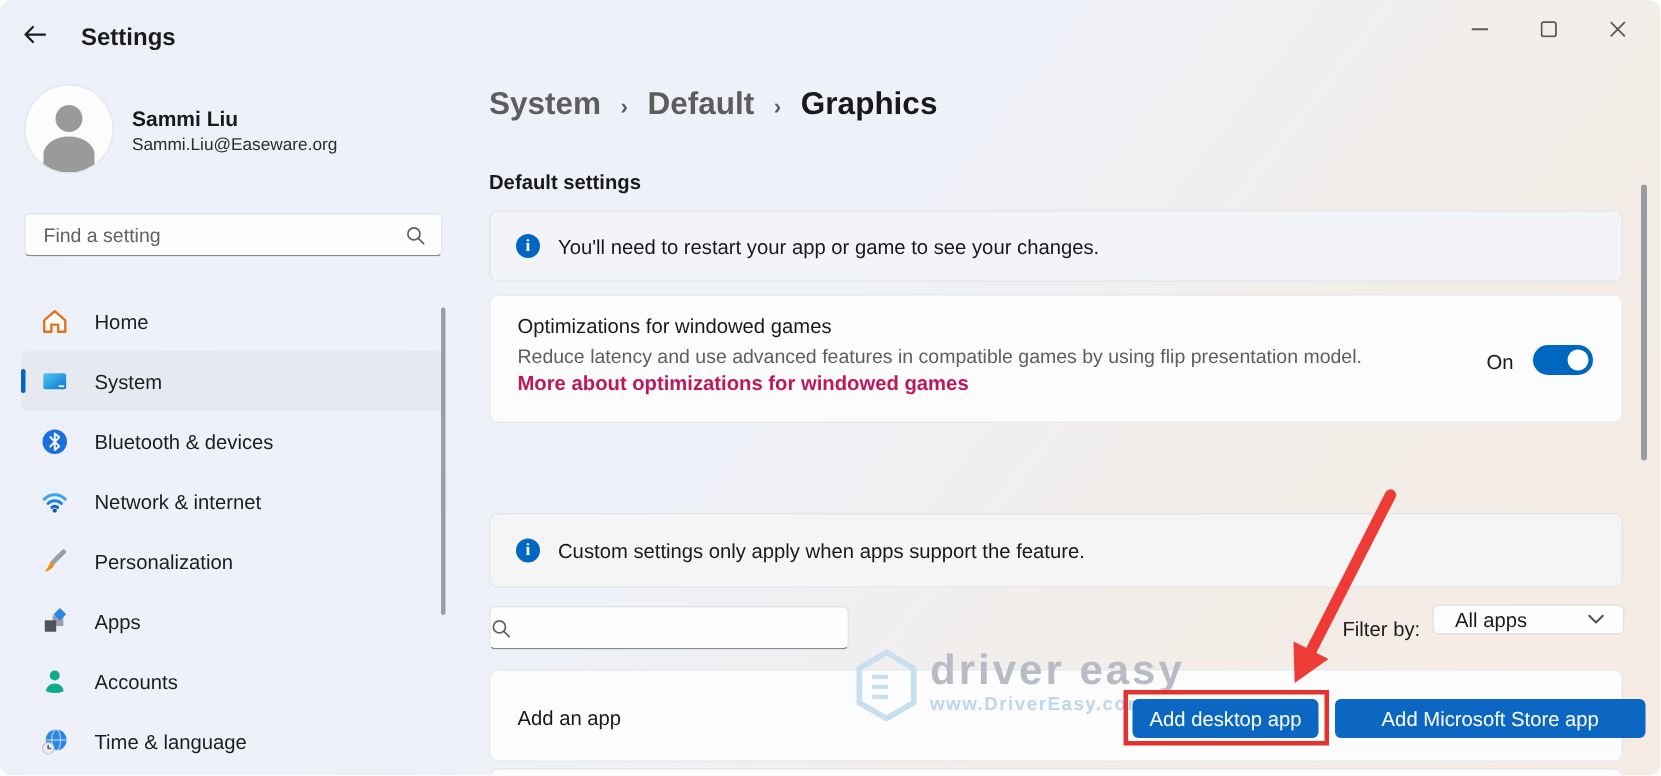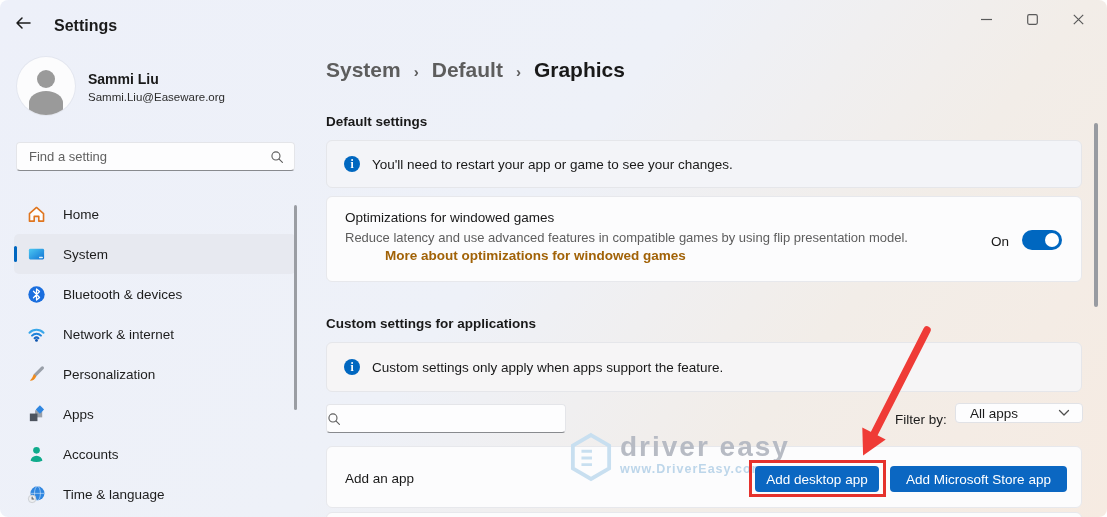--- a/index.html
+++ b/index.html
@@ -63,21 +63,21 @@
   #banner2 { top:342px; height:50px; background:#f6f5f6; }
   .info-icon { width:16px; height:16px; border-radius:50%; background:#0067c0; color:#fff;
                display:flex; align-items:center; justify-content:center;
                font-family:"Liberation Serif",serif; font-size:11.5px; font-weight:700; flex:none; }
   .banner-text { font-size:13.5px; color:#191919; }
 
   .card { position:absolute; background:#fcfcfd; border:1px solid #e7e8ec; border-radius:6px; }
   #opt-card { left:326px; top:196px; width:756px; height:86px;text-align:center; }
   .opt-title { position:absolute; left:18px; top:13px; font-size:13.5px; color:#191919; }
   .opt-desc  { position:absolute; left:18px; top:33px; font-size:13px; color:#5e5e5e; white-space:nowrap; }
-  .opt-link  { position:absolute; left:18px; top:51px; font-size:13.5px; font-weight:700; color:#a16207; cursor:pointer;margin-left:40px; }
+  .opt-link  { position:absolute; left:18px; top:51px; font-size:13.5px; font-weight:700; color:#be185d; cursor:pointer; }
   .opt-on    { position:absolute; right:72px; top:37px; font-size:13.5px; color:#191919; }
   .toggle    { position:absolute; right:19px; top:33px; width:40px; height:20px; border-radius:10px;
                background:#0067c0; cursor:pointer; }
   .toggle .knob { position:absolute; right:3px; top:3px; width:14px; height:14px; border-radius:50%; background:#ffffff; }
 
   .list-search { position:absolute; left:326px; top:404px; width:240px; height:29px;
                  background:#fdfdfe; border:1px solid #e4e5e9; border-bottom-color:#888a8e;
                  border-radius:4px; display:flex; align-items:center; }
   .list-search input { border:none; outline:none; background:transparent; flex:1;
                  font-family:"Liberation Sans",sans-serif; font-size:13px; color:#1b1b1b; padding:0 8px 0 12px; }
@@ -97,21 +97,21 @@
 
   .watermark { position:absolute; left:570px; top:432px; display:flex; gap:8px; align-items:flex-start;
                pointer-events:none; z-index:3; }
   .wm-text .wm-name { font-size:28px; font-weight:700; color:#b7bbc4; letter-spacing:2px; line-height:30px; }
   .wm-text .wm-url  { font-size:12.5px; font-weight:600; color:#bdd6ea; letter-spacing:1px; }
 
   .btn { position:absolute; top:466px; height:26px; border:none; border-radius:4px;
          background:#0b67c2; color:#ffffff; font-family:"Liberation Sans",sans-serif;
          font-size:13.5px; cursor:pointer; white-space:nowrap; z-index:4; }
   #btn-desktop { left:755px; width:124px; }
-  #btn-store   { left:890px; width:177px; }
+  #btn-store   { left:890px; width:207px; }
 
   .highlight-rect { position:absolute; left:749px; top:460px; width:137px; height:37px;
                     border:3px solid #e5322d; z-index:5; pointer-events:none; }
   .arrow-svg { position:absolute; left:830px; top:322px; z-index:6; pointer-events:none; }
 
   .content-scrollbar { position:absolute; left:1094px; top:123px; width:4px; height:184px;
                        background:#989ba1; border-radius:2px; }
 </style>
 </head>
 <body>
@@ -266,21 +266,20 @@
   <div class="card" id="opt-card">
     <div class="opt-title">Optimizations for windowed games</div>
     <div class="opt-desc">Reduce latency and use advanced features in compatible games by using flip presentation model.</div>
     <div class="opt-link">More about optimizations for windowed games</div>
     <div class="opt-on">On</div>
     <div class="toggle">
       <div class="knob"></div>
     </div>
   </div>
 
-  <div class="section-title" id="sec2-title">Custom settings for applications</div>
 
   <div class="banner" id="banner2">
     <span class="info-icon">i</span>
     <span class="banner-text">Custom settings only apply when apps support the feature.</span>
   </div>
 
   <div class="list-search">
     <span class="mag">
       <svg width="14" height="14" viewBox="0 0 16 16">
           <circle cx="6.8" cy="6.8" r="4.6" fill="none" stroke="#5f5f5f" stroke-width="1.3"></circle>

